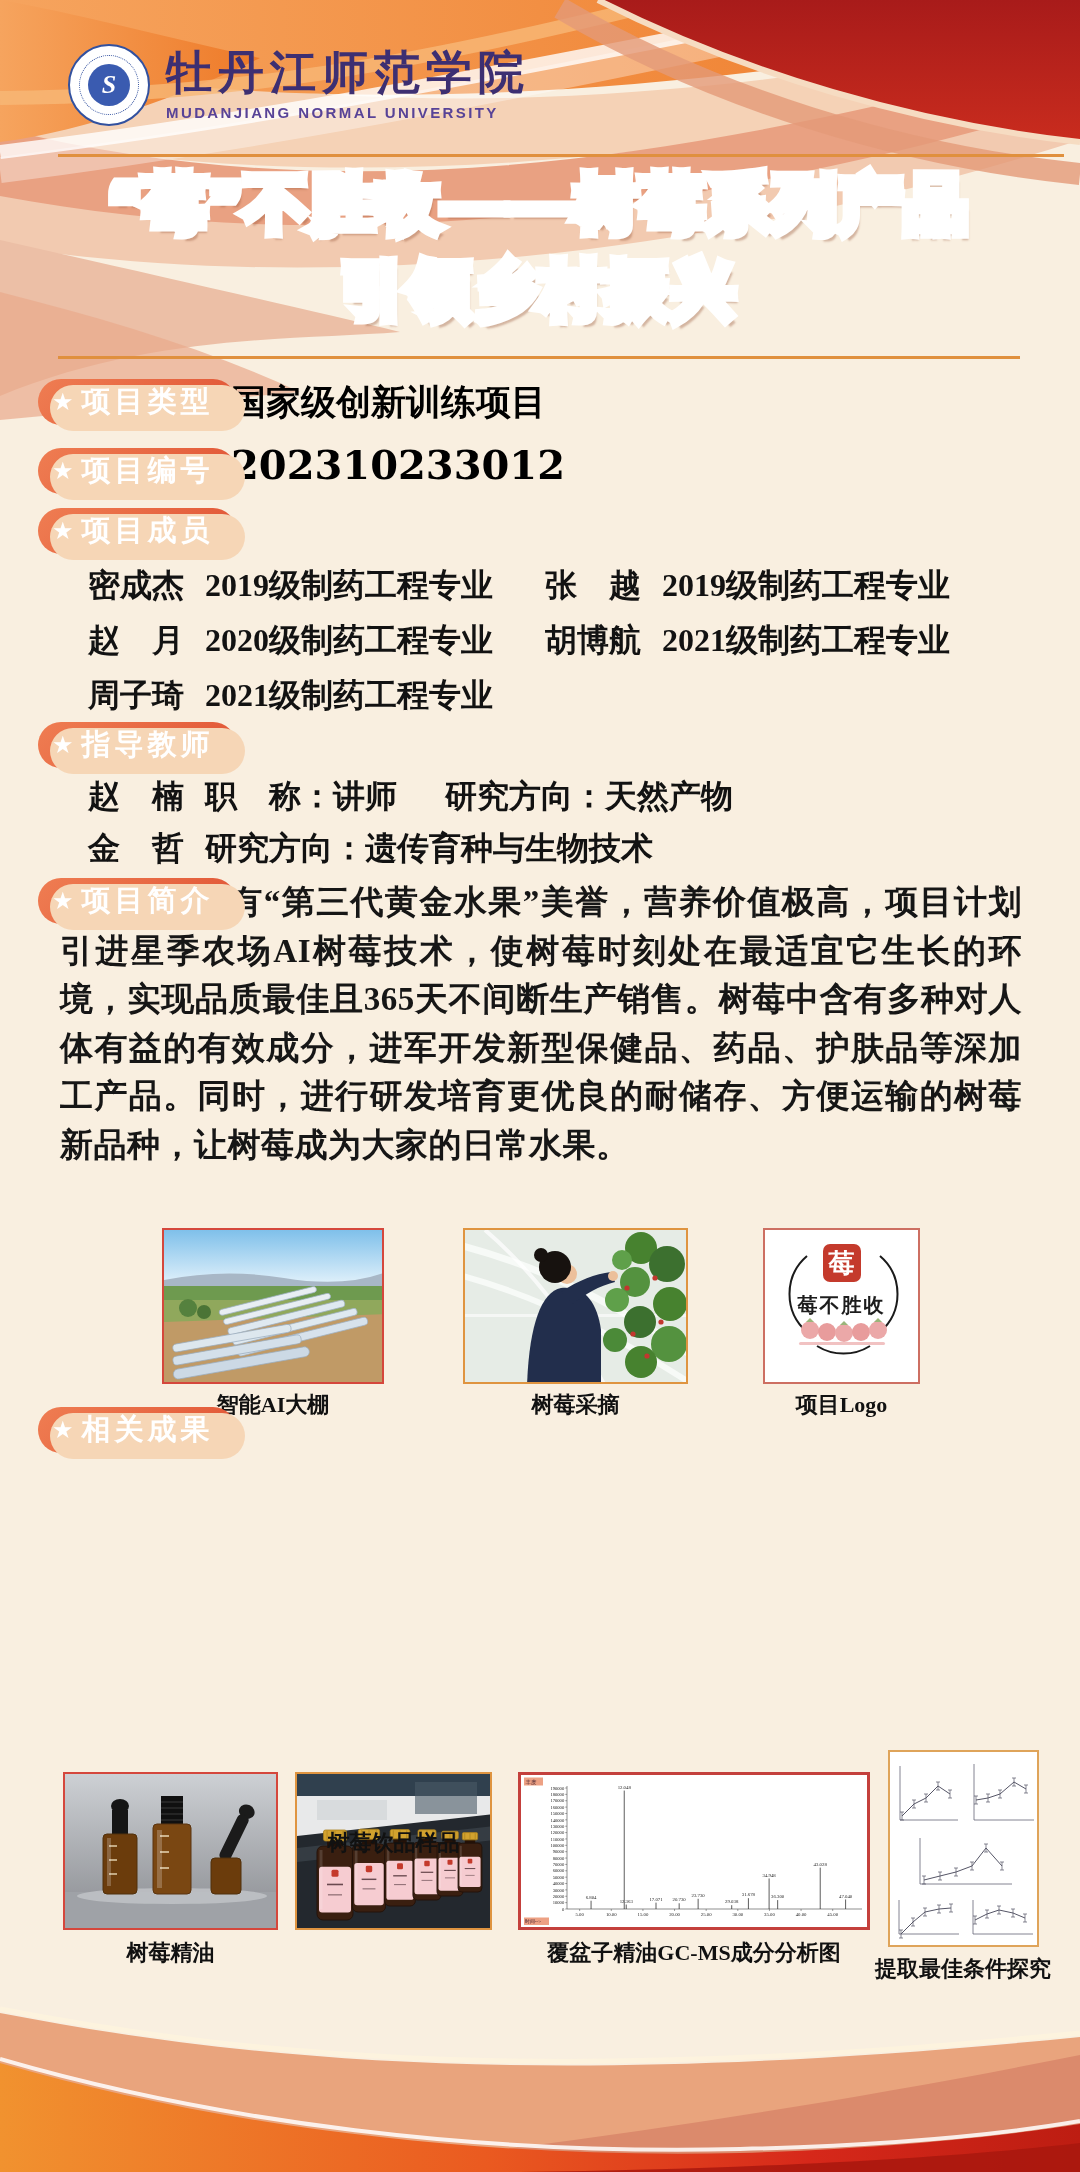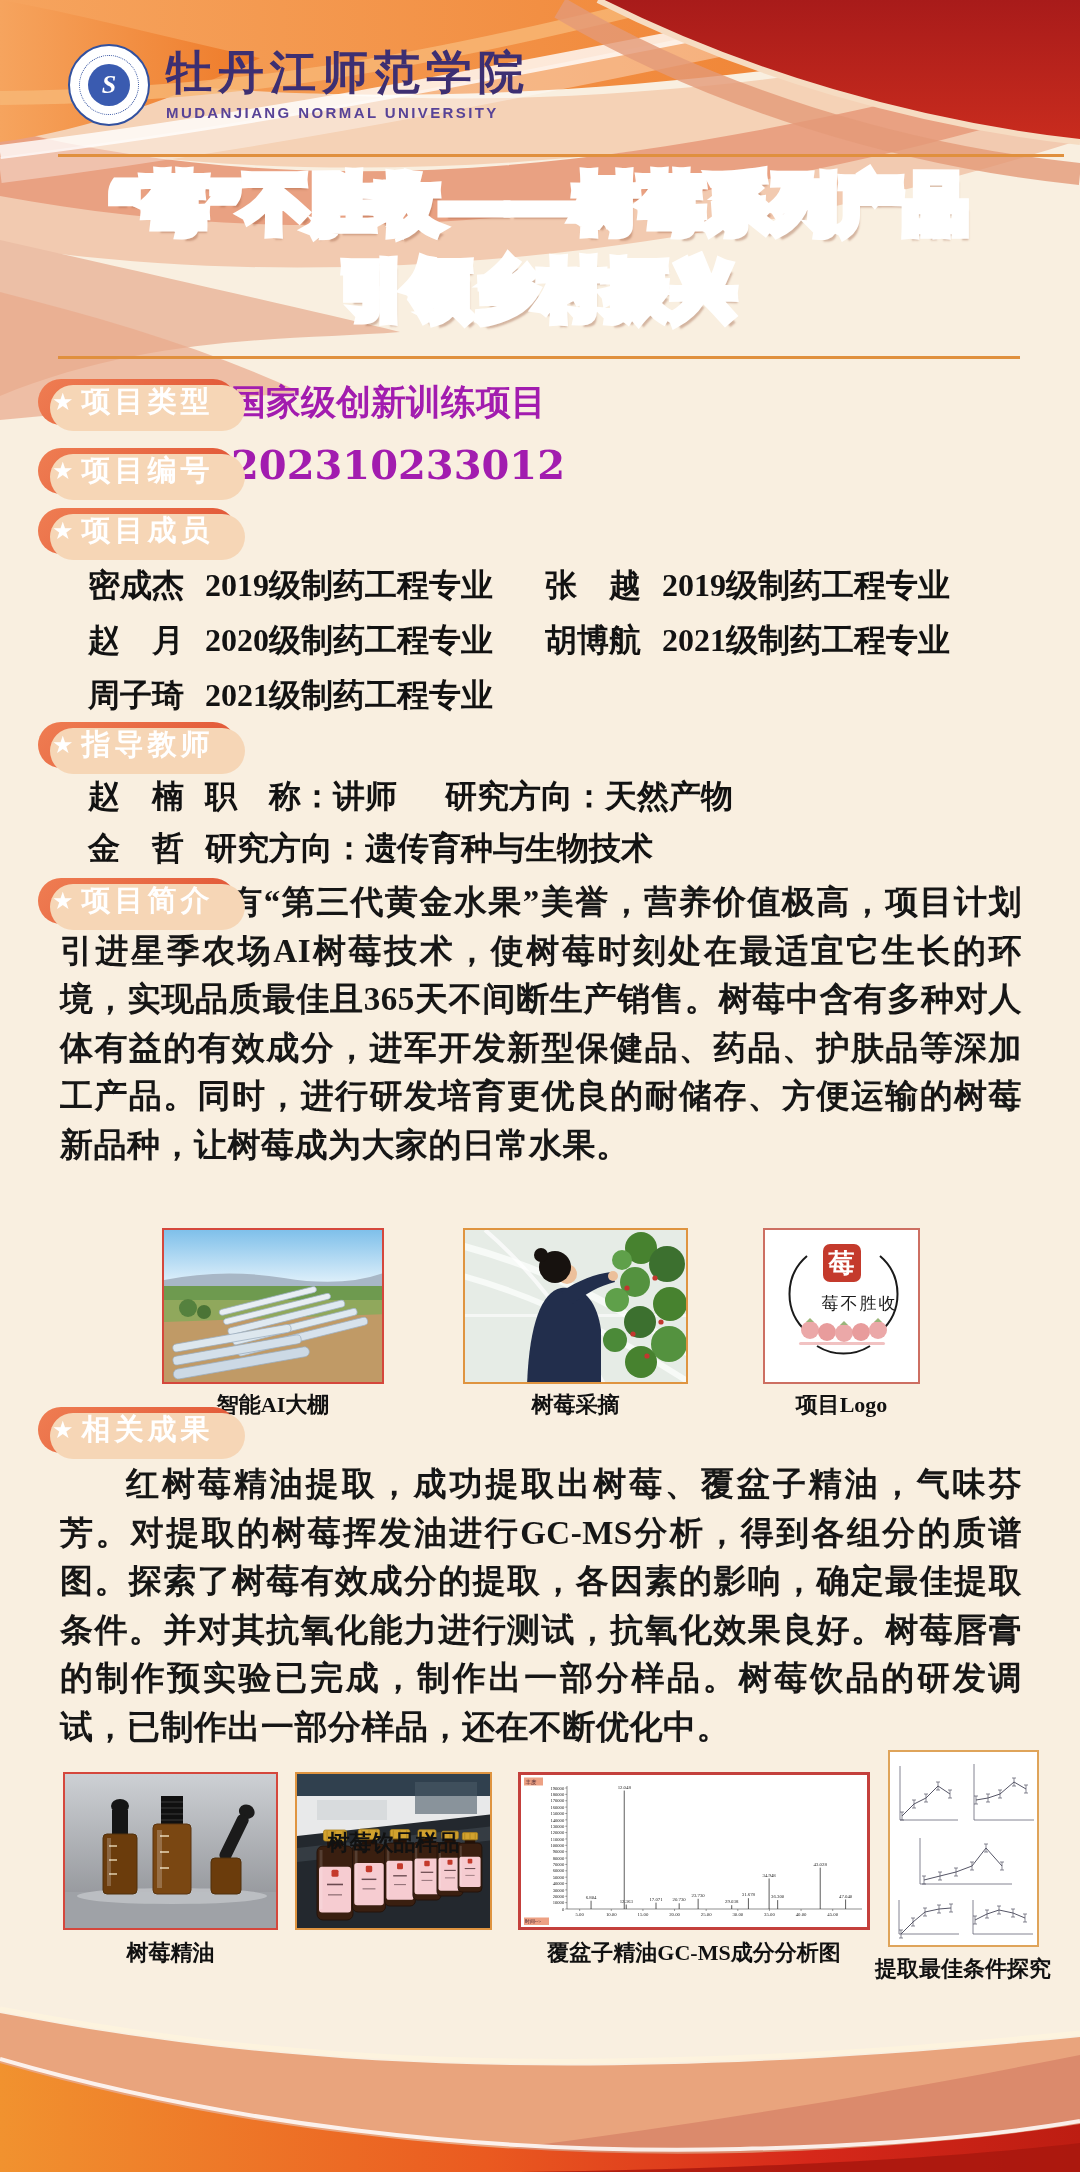--- a/index.html
+++ b/index.html
@@ -37,40 +37,40 @@
   
   .badge{position:absolute;left:38px;height:46px;border-radius:24px;
           background:linear-gradient(135deg,#ef7d52,#e05334);
           display:flex;align-items:center;padding:0 22px 0 14px;z-index:2;
           font-family:"Liberation Sans","DejaVu Sans",sans-serif;}
   .badge::after{content:"";position:absolute;left:12px;right:-9px;top:6px;bottom:-6px;
           background:#f6d6b6;border-radius:24px;z-index:-1;}
   .badge .star{color:#fff;font-size:24px;margin-right:8px;}
   .badge .lbl{color:#fff;font-size:29px;font-weight:700;letter-spacing:4px;}
   
-  .fval{position:absolute;left:231px;font-weight:600;font-size:35px;line-height:44px;color:#a21caf;}
+  .fval{position:absolute;left:231px;font-weight:600;font-size:35px;line-height:44px;color:#000000;}
   .num{font-family:"DejaVu Serif","Liberation Serif",serif;font-size:40px;font-weight:600;}
   .prow{position:absolute;left:88px;width:940px;display:flex;font-weight:600;font-size:32px;
         line-height:44px;color:#121212;}
   .prow .c-name{width:117px;}
   .prow .c-major{width:340px;}
   .prow .c-name2{width:117px;}
   .prow .c-role{width:240px;}
   
   .para{position:absolute;left:60px;width:962px;font-weight:600;font-size:33px;
         line-height:48.5px;text-align:justify;text-indent:2em;color:#161616;letter-spacing:.5px;}
   
   .card{position:absolute;background:#fff;box-sizing:border-box;overflow:hidden;}
   .cap{position:absolute;text-align:center;font-weight:700;font-size:22px;color:#111;}
   
   .seal{position:absolute;left:50%;top:14px;transform:translateX(-50%);width:38px;height:38px;
         background:#c43a2c;border-radius:7px;color:#fff;display:flex;align-items:center;
         justify-content:center;font-size:26px;font-weight:700;}
-  .logo-name{position:absolute;left:0;width:100%;top:62px;text-align:center;font-weight:400;
-        font-size:17px;letter-spacing:2px;color:#1c1c1c;padding-left:18px;}
+  .logo-name{position:absolute;left:0;width:100%;top:62px;text-align:center;font-weight:700;
+        font-size:20px;letter-spacing:2px;color:#1c1c1c;}
   .berry-strip{position:absolute;left:50%;top:112px;transform:translateX(-50%);
         width:86px;height:3px;background:#eba8a8;opacity:.7;border-radius:2px;}
   
   .mini{position:absolute;}
 </style>
 </head>
 <body>
 <div id="poster">
 
 <svg id="header-decor" class="abs" viewBox="0 0 1080 470">
@@ -277,21 +277,20 @@
   <div class="berry-strip"></div>
 </div>
 <div class="cap abs" style="left:162px;top:1390px;width:222px;">智能AI大棚</div>
 <div class="cap abs" style="left:463px;top:1390px;width:225px;">树莓采摘</div>
 <div class="cap abs" style="left:763px;top:1390px;width:157px;">项目Logo</div>
 
 <div class="badge" style="top:1407px;">
   <span class="star">★</span>
   <span class="lbl">相关成果</span>
 </div>
-<div class="para" style="top:1460px;">红树莓精油提取，成功提取出树莓、覆盆子精油，气味芬芳。对提取的树莓挥发油进行GC-MS分析，得到各组分的质谱图。探索了树莓有效成分的提取，各因素的影响，确定最佳提取条件。并对其抗氧化能力进行测试，抗氧化效果良好。树莓唇膏的制作预实验已完成，制作出一部分样品。树莓饮品的研发调试，已制作出一部分样品，还在不断优化中。</div>
 
 <div class="card" style="left:63px;top:1772px;width:215px;height:158px;border:2px solid #d5473c;">
   <svg viewBox="0 0 215 158" width="215" height="158">
     <defs>
           <linearGradient id="gb" x1="0" y1="0" x2="0" y2="1">
       <stop offset="0" stop-color="#cdd0d4"></stop>
             <stop offset="1" stop-color="#87898e"></stop>
           </linearGradient>
         </defs>
     <rect width="215" height="158" fill="url(#gb)"></rect>

